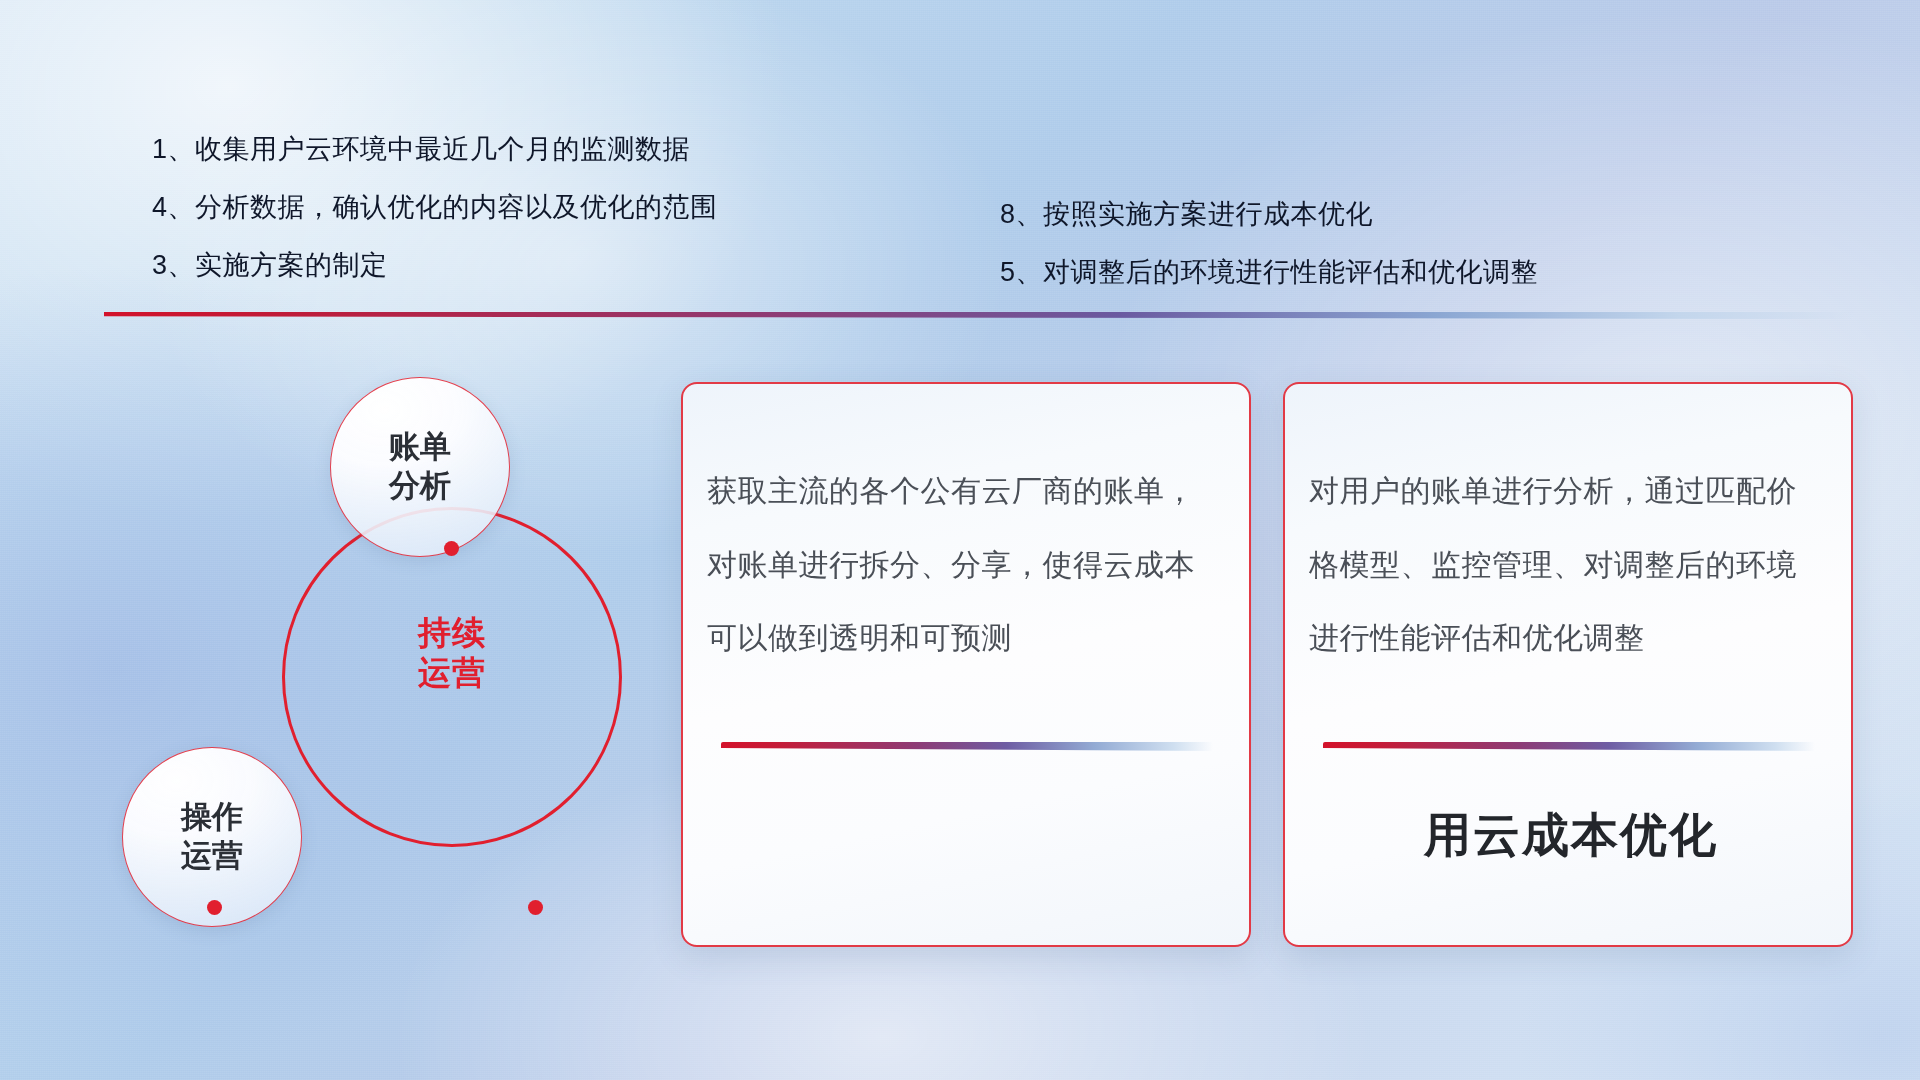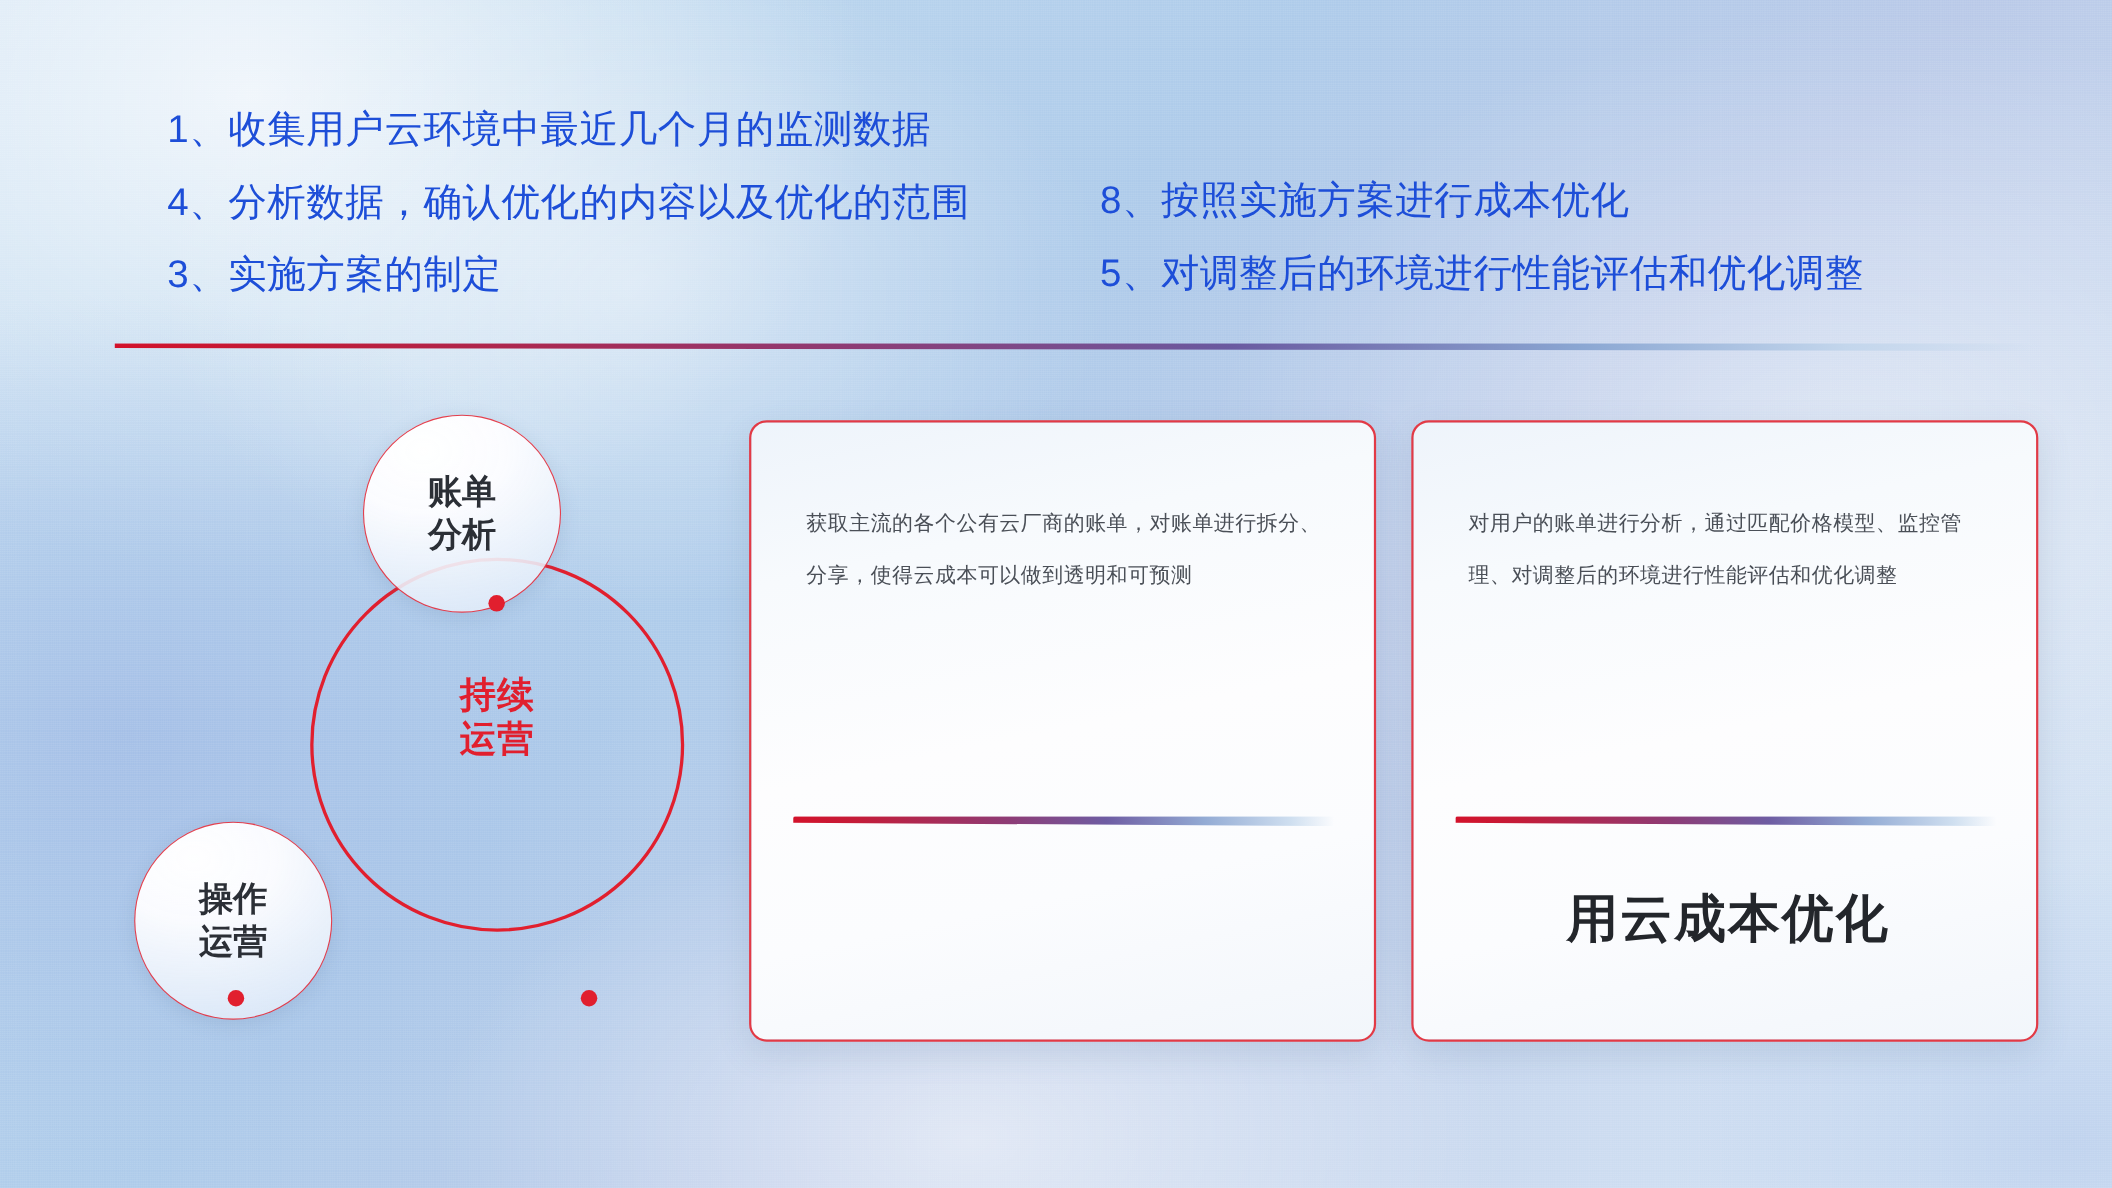--- a/index.html
+++ b/index.html
@@ -22,21 +22,21 @@
   .bl6{background:radial-gradient(ellipse 520px 360px at 98% 96%, rgba(186,206,236,.8) 0%, rgba(186,206,236,0) 70%);}
   .bl7{background:radial-gradient(ellipse 620px 420px at 30% 24%, rgba(255,255,255,.45) 0%, rgba(255,255,255,0) 70%);}
   .bl-noise{
     opacity:.22;
     background-image:
       repeating-linear-gradient(0deg, rgba(255,255,255,.25) 0 1px, rgba(0,0,0,0) 1px 2px),
       repeating-linear-gradient(90deg, rgba(255,255,255,.18) 0 1px, rgba(0,0,0,0) 1px 2px);
   }
 
   
-  .bullets{position:absolute;color:#1d4ed8;font-size:35px;line-height:1;letter-spacing:.5px;white-space:nowrap;}
+  .bullets{position:absolute;color:#0f172a;font-size:27px;line-height:1;letter-spacing:.5px;white-space:nowrap;margin-top:36px;}
   #bullets-left{left:152px;top:100px;}
   #bullets-right{left:1000px;top:165px;}
   .bullets .row{margin-bottom:31px;}
   .bullets .row:last-child{margin-bottom:0;}
 
   
   #top-divider{
     position:absolute;left:104px;top:312px;width:1750px;height:7px;
     background:linear-gradient(90deg,#d3122b 0%,#c01b38 10%,#8e3b74 38%,#6a5aa0 58%,#8aa6d2 76%,#c3d6ec 90%,rgba(200,220,240,0) 100%);
     clip-path:polygon(0 0,100% 0,100% 100%,0 62%);
@@ -58,41 +58,41 @@
       radial-gradient(ellipse 120% 90% at 30% 18%, rgba(255,255,255,.99) 0%, rgba(253,253,255,.96) 35%, rgba(238,244,252,.9) 70%, rgba(224,235,249,.85) 100%);
     box-shadow:0 4px 16px rgba(90,120,160,.18);
     display:flex;align-items:center;justify-content:center;
     color:#2b2f36;font-size:31px;font-weight:700;line-height:1.25;text-align:center;
   }
   #bubble-top{left:234px;top:22px;width:180px;height:180px;}
   #bubble-left{left:26px;top:392px;width:180px;height:180px;}
   #bubble-right{left:348px;top:392px;width:180px;height:180px;}
   .venn-center{
     position:absolute;left:186px;top:258px;width:340px;text-align:center;
-    color:#e11f2e;font-size:33px;font-weight:800;line-height:1.22;letter-spacing:1px;font-family:Liberation Serif, serif;
+    color:#e11f2e;font-size:33px;font-weight:800;line-height:1.22;letter-spacing:1px;
   }
   .dot{position:absolute;width:15px;height:15px;border-radius:50%;background:#e11f2e;}
   #dot-top{left:348px;top:186px;}
   #dot-left{left:111px;top:545px;}
   #dot-right{left:432px;top:545px;}
 
   
   .card{
     position:absolute;top:382px;width:570px;height:565px;
     border:2px solid #e23a46;border-radius:16px;
     background:linear-gradient(168deg,#eef4fb 0%,#f7fafd 22%,#fdfdfe 50%,#fbfcfe 72%,#f2f6fb 100%);
     box-shadow:0 10px 30px rgba(80,110,150,.16);
     box-sizing:border-box;
     overflow:hidden;
   }
   #card-1{left:681px;}
   #card-2{left:1283px;}
   .card-body{
-    position:absolute;left:50px;right:34px;top:70px;
-    color:#4a4f57;font-size:19px;line-height:2.45;letter-spacing:.5px;
+    position:absolute;left:24px;right:34px;top:70px;
+    color:#4a4f57;font-size:30px;line-height:2.45;letter-spacing:.5px;
   }
   .card-rule{
     position:absolute;left:38px;right:36px;top:358px;height:9px;
     background:linear-gradient(90deg,#d3122b 0%,#c41c39 12%,#8d3c76 40%,#6e5da3 58%,#93abd4 76%,#cfdff0 92%,rgba(210,226,242,0) 100%);
     clip-path:polygon(0 0,100% 0,100% 100%,0 66%);
     border-radius:2px;
   }
   .card-title{
     position:absolute;left:36px;right:30px;top:420px;
     color:#23262b;font-size:47px;font-weight:800;letter-spacing:2px;text-align:center;

